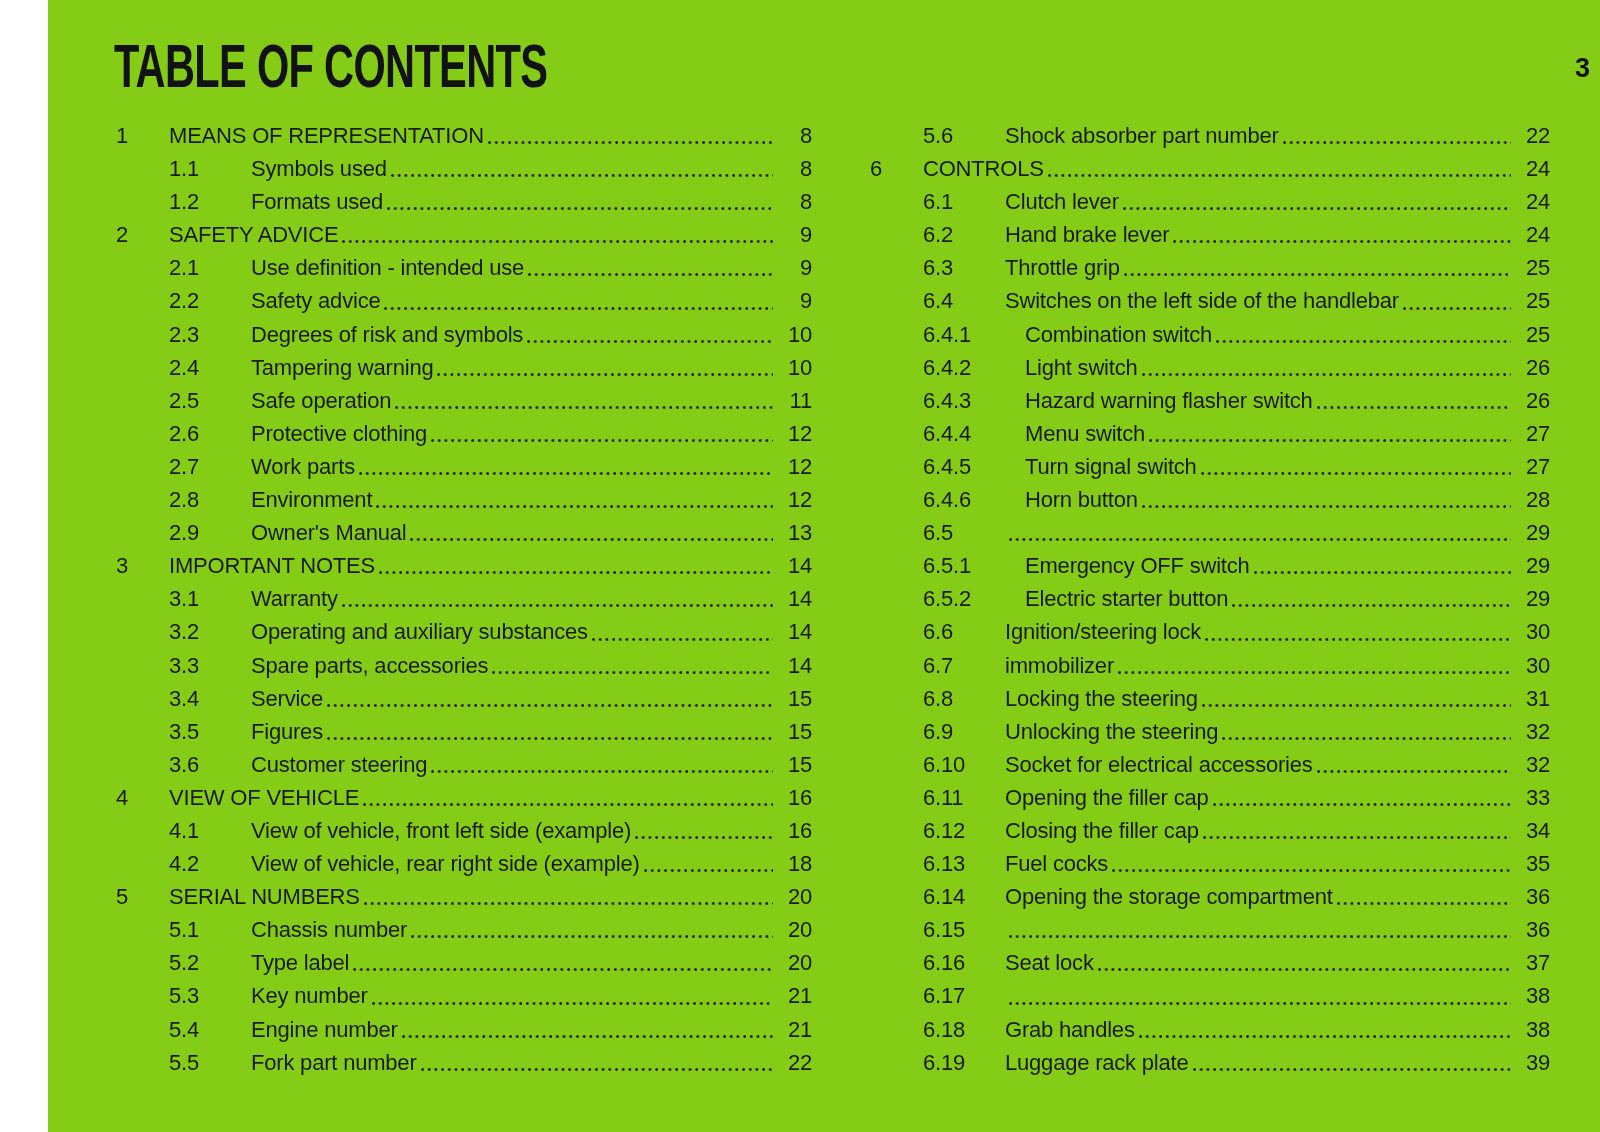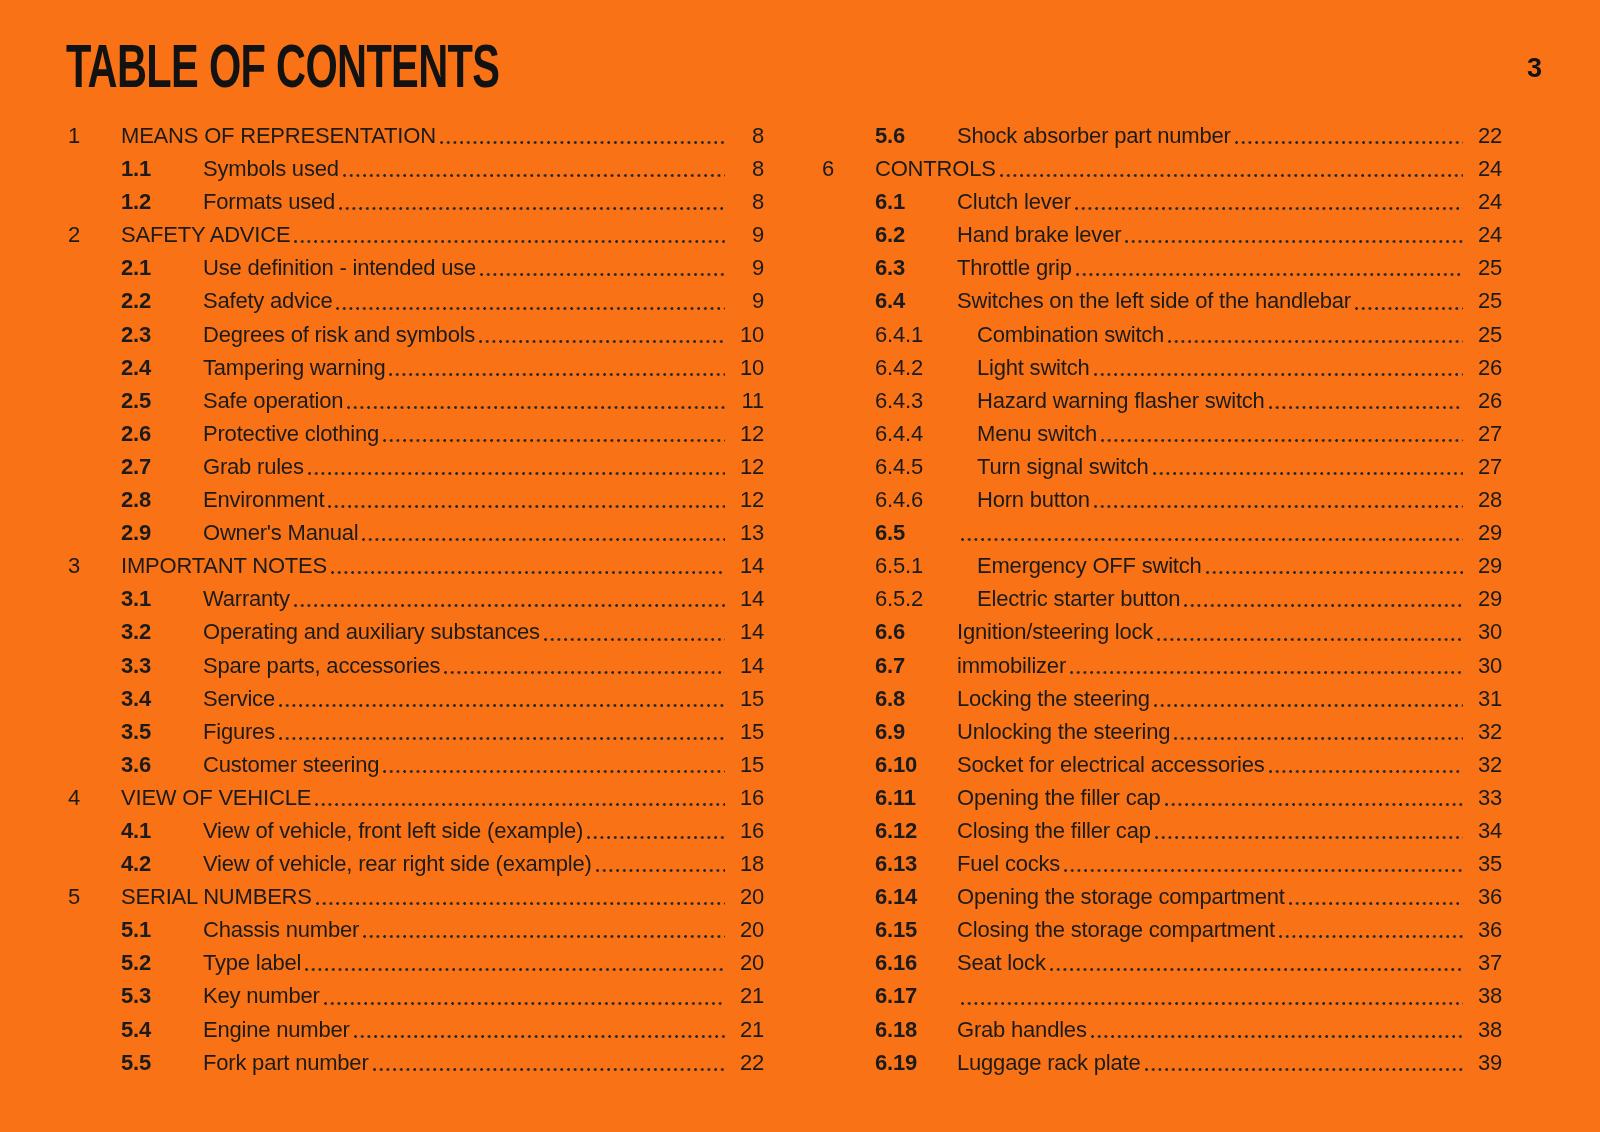--- a/index.html
+++ b/index.html
@@ -6,21 +6,22 @@
   html, body { background: #ffffff; }
   body {
     width: 1600px; height: 1132px;
     font-family: "Liberation Sans", sans-serif;
     color: #1b1b1b;
     position: relative;
     overflow: hidden;
   }
   .page {
     position: absolute; inset: 0;
-    background: #f97316;
+    background: #84cc16;
+    margin-left: 48px;
   }
   .toc-title {
     position: absolute;
     left: 66px; top: 30px;
     font-size: 62px;
     font-weight: bold;
     letter-spacing: -1px;
     white-space: nowrap;
     transform: scaleX(0.67);
     transform-origin: left top;
@@ -46,21 +47,21 @@
     display: flex;
     align-items: baseline;
     height: 33.1px;
     line-height: 33.1px;
     font-size: 22px;
     letter-spacing: -0.2px;
     white-space: nowrap;
   }
   .row .num { flex: 0 0 auto; }
   .row.lvl1 .num { width: 53px; }
-  .row.lvl2 .num { margin-left: 53px; width: 82px; font-weight: bold; }
+  .row.lvl2 .num { margin-left: 53px; width: 82px; }
   .row.lvl3 .num { margin-left: 53px; width: 102px; }
   .row .label { flex: 0 0 auto; text-align: center; }
   .row .dots { flex: 1 1 auto; position: relative; min-width: 12px; align-self: stretch; }
   .row .dots::after {
     content: "";
     position: absolute;
     left: 4px; right: 5px; bottom: 8px; height: 3px;
     background-image: radial-gradient(circle at 1.5px 1.5px, #262626 1.25px, rgba(0,0,0,0) 1.5px);
     background-size: 6.7px 3px;
     background-repeat: repeat-x;
@@ -132,21 +133,21 @@
     <span class="pg">11</span>
   </div>
       <div class="row lvl2">
     <span class="num">2.6</span>
     <span class="label">Protective clothing</span>
     <span class="dots"></span>
     <span class="pg">12</span>
   </div>
       <div class="row lvl2">
     <span class="num">2.7</span>
-    <span class="label">Grab rules</span>
+    <span class="label">Work parts</span>
     <span class="dots"></span>
     <span class="pg">12</span>
   </div>
       <div class="row lvl2">
     <span class="num">2.8</span>
     <span class="label">Environment</span>
     <span class="dots"></span>
     <span class="pg">12</span>
   </div>
       <div class="row lvl2">
@@ -392,21 +393,20 @@
     <span class="pg">35</span>
   </div>
       <div class="row lvl2">
     <span class="num">6.14</span>
     <span class="label">Opening the storage compartment</span>
     <span class="dots"></span>
     <span class="pg">36</span>
   </div>
       <div class="row lvl2">
     <span class="num">6.15</span>
-    <span class="label">Closing the storage compartment</span>
     <span class="dots"></span>
     <span class="pg">36</span>
   </div>
       <div class="row lvl2">
     <span class="num">6.16</span>
     <span class="label">Seat lock</span>
     <span class="dots"></span>
     <span class="pg">37</span>
   </div>
       <div class="row lvl2">

